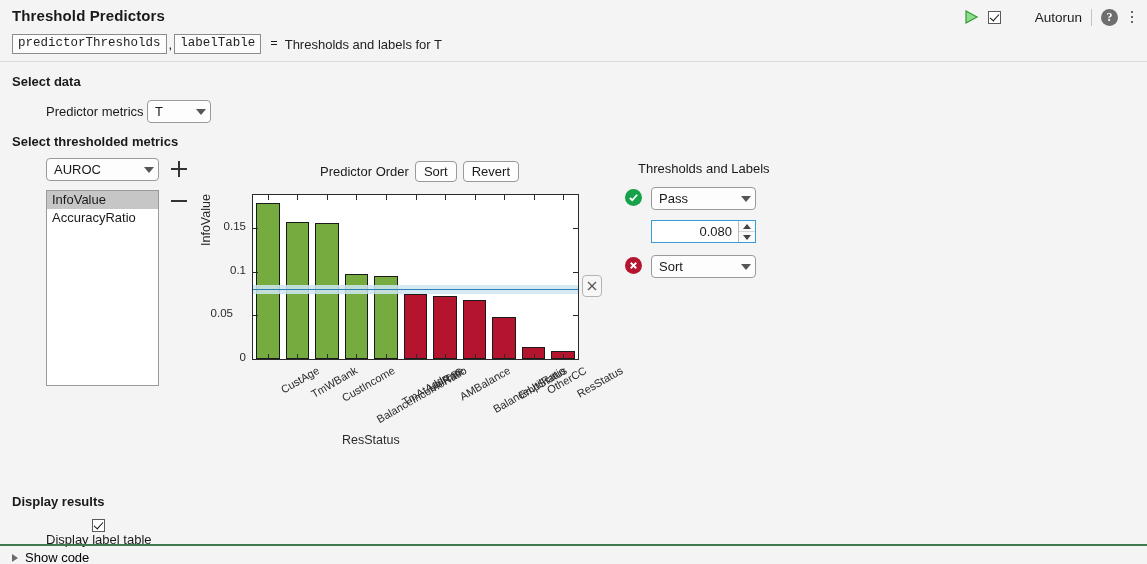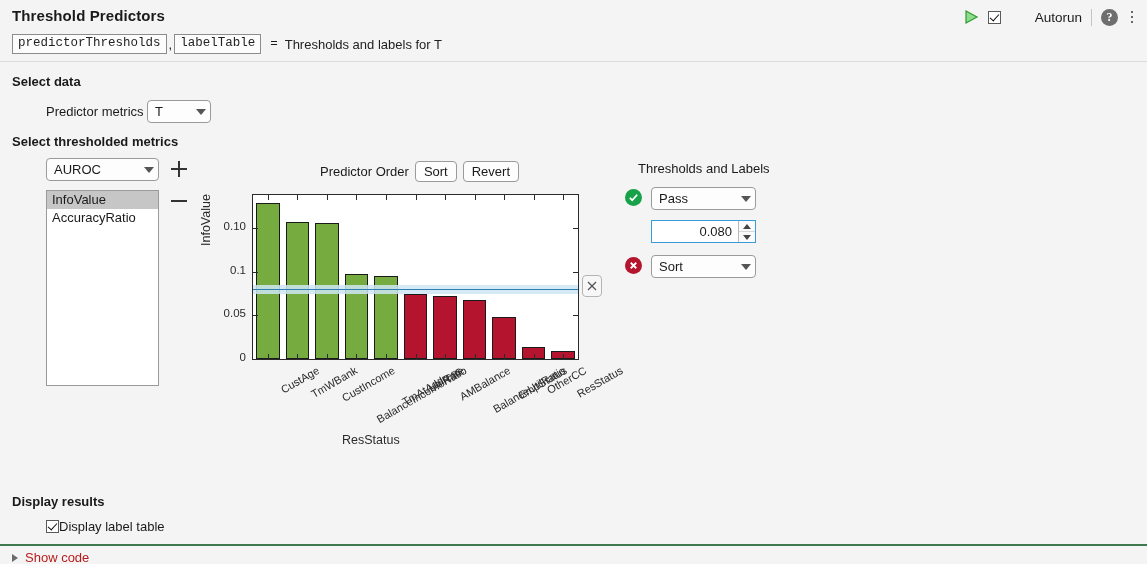--- a/index.html
+++ b/index.html
@@ -177,28 +177,28 @@
     line-height:21px; outline:none; border:none; background:transparent;
     font-family:"Liberation Sans", sans-serif;
   }
   #spin-btns { width:17px; border-left:1px solid #b9b9b9; display:flex; flex-direction:column; }
   .spin-b { flex:1; display:flex; align-items:center; justify-content:center; cursor:pointer; background:#fbfbfb; }
   .spin-b:first-child { border-bottom:1px solid #d7d7d7; }
   .tri-up { width:0;height:0;border-left:4px solid transparent;border-right:4px solid transparent;border-bottom:5px solid #444; }
   .tri-dn { width:0;height:0;border-left:4px solid transparent;border-right:4px solid transparent;border-top:5px solid #444; }
 
   
-  #display-chk-row { position:absolute; left:46px; top:519px; display:flex; align-items:center; cursor:pointer; }
+  #display-chk-row { position:absolute; left:46px; top:519px; display:flex; align-items:center; cursor:pointer;flex-direction:column; }
   #display-chk-label { font-size:13px; color:#1a1a1a; }
 
   
   #footer-rule { position:absolute; left:0; top:544px; width:1147px; height:2px; background:#3e7a4e; }
   #show-code { position:absolute; left:12px; top:550px; display:flex; align-items:center; gap:7px; cursor:pointer; }
   #show-code-arrow { width:0;height:0;border-top:4px solid transparent;border-bottom:4px solid transparent;border-left:6px solid #6b6b6b; }
-  #show-code-label { font-size:13px; color:#b91c1c; }
+  #show-code-label { font-size:13px; color:#000000; }
 </style>
 </head>
 <body>
 
 <div id="header">
   <div id="app-title">Threshold Predictors</div>
 
   <div id="signature">
     <span class="var-box">predictorThresholds</span>
     <span class="comma">,</span>
@@ -301,23 +301,23 @@
       <div class="xtick-mark" style="left: 221.591px; top: 0px;"></div>
       <div class="xtick-mark" style="left: 251.136px; top: 159px;"></div>
       <div class="xtick-mark" style="left: 251.136px; top: 0px;"></div>
       <div class="xtick-mark" style="left: 280.682px; top: 159px;"></div>
       <div class="xtick-mark" style="left: 280.682px; top: 0px;"></div>
       <div class="xtick-mark" style="left: 310.227px; top: 159px;"></div>
       <div class="xtick-mark" style="left: 310.227px; top: 0px;"></div>
     </div>
   <div id="xlabel">ResStatus</div>
 <div class="ytick-label" style="top: 163px; right: 339px;">0</div>
-    <div class="ytick-label" style="top: 119.267px; right: 339px;">0.05</div>
+    <div class="ytick-label" style="top: 119.267px; right: 352px;">0.05</div>
     <div class="ytick-label" style="top: 75.5333px; right: 339px;">0.1</div>
-    <div class="ytick-label" style="top: 31.8px; right: 339px;">0.10</div>
+    <div class="ytick-label" style="top: 31.8px; right: 339px;">0.15</div>
     <div class="xtick-text" style="left: 67.7727px; top: 176px;">CustAge</div>
     <div class="xtick-text" style="left: 97.3182px; top: 176px;">TmWBank</div>
     <div class="xtick-text" style="left: 126.864px; top: 176px;">CustIncome</div>
     <div class="xtick-text" style="left: 156.409px; top: 176px;">BalanceIncomeRatio</div>
     <div class="xtick-text" style="left: 185.955px; top: 176px;">TmAtAddress</div>
     <div class="xtick-text" style="left: 215.5px; top: 176px;">UtilRate</div>
     <div class="xtick-text" style="left: 245.045px; top: 176px;">AMBalance</div>
     <div class="xtick-text" style="left: 274.591px; top: 176px;">BalanceUtilRatio</div>
     <div class="xtick-text" style="left: 304.136px; top: 176px;">EmpStatus</div>
     <div class="xtick-text" style="left: 333.682px; top: 176px;">OtherCC</div>

